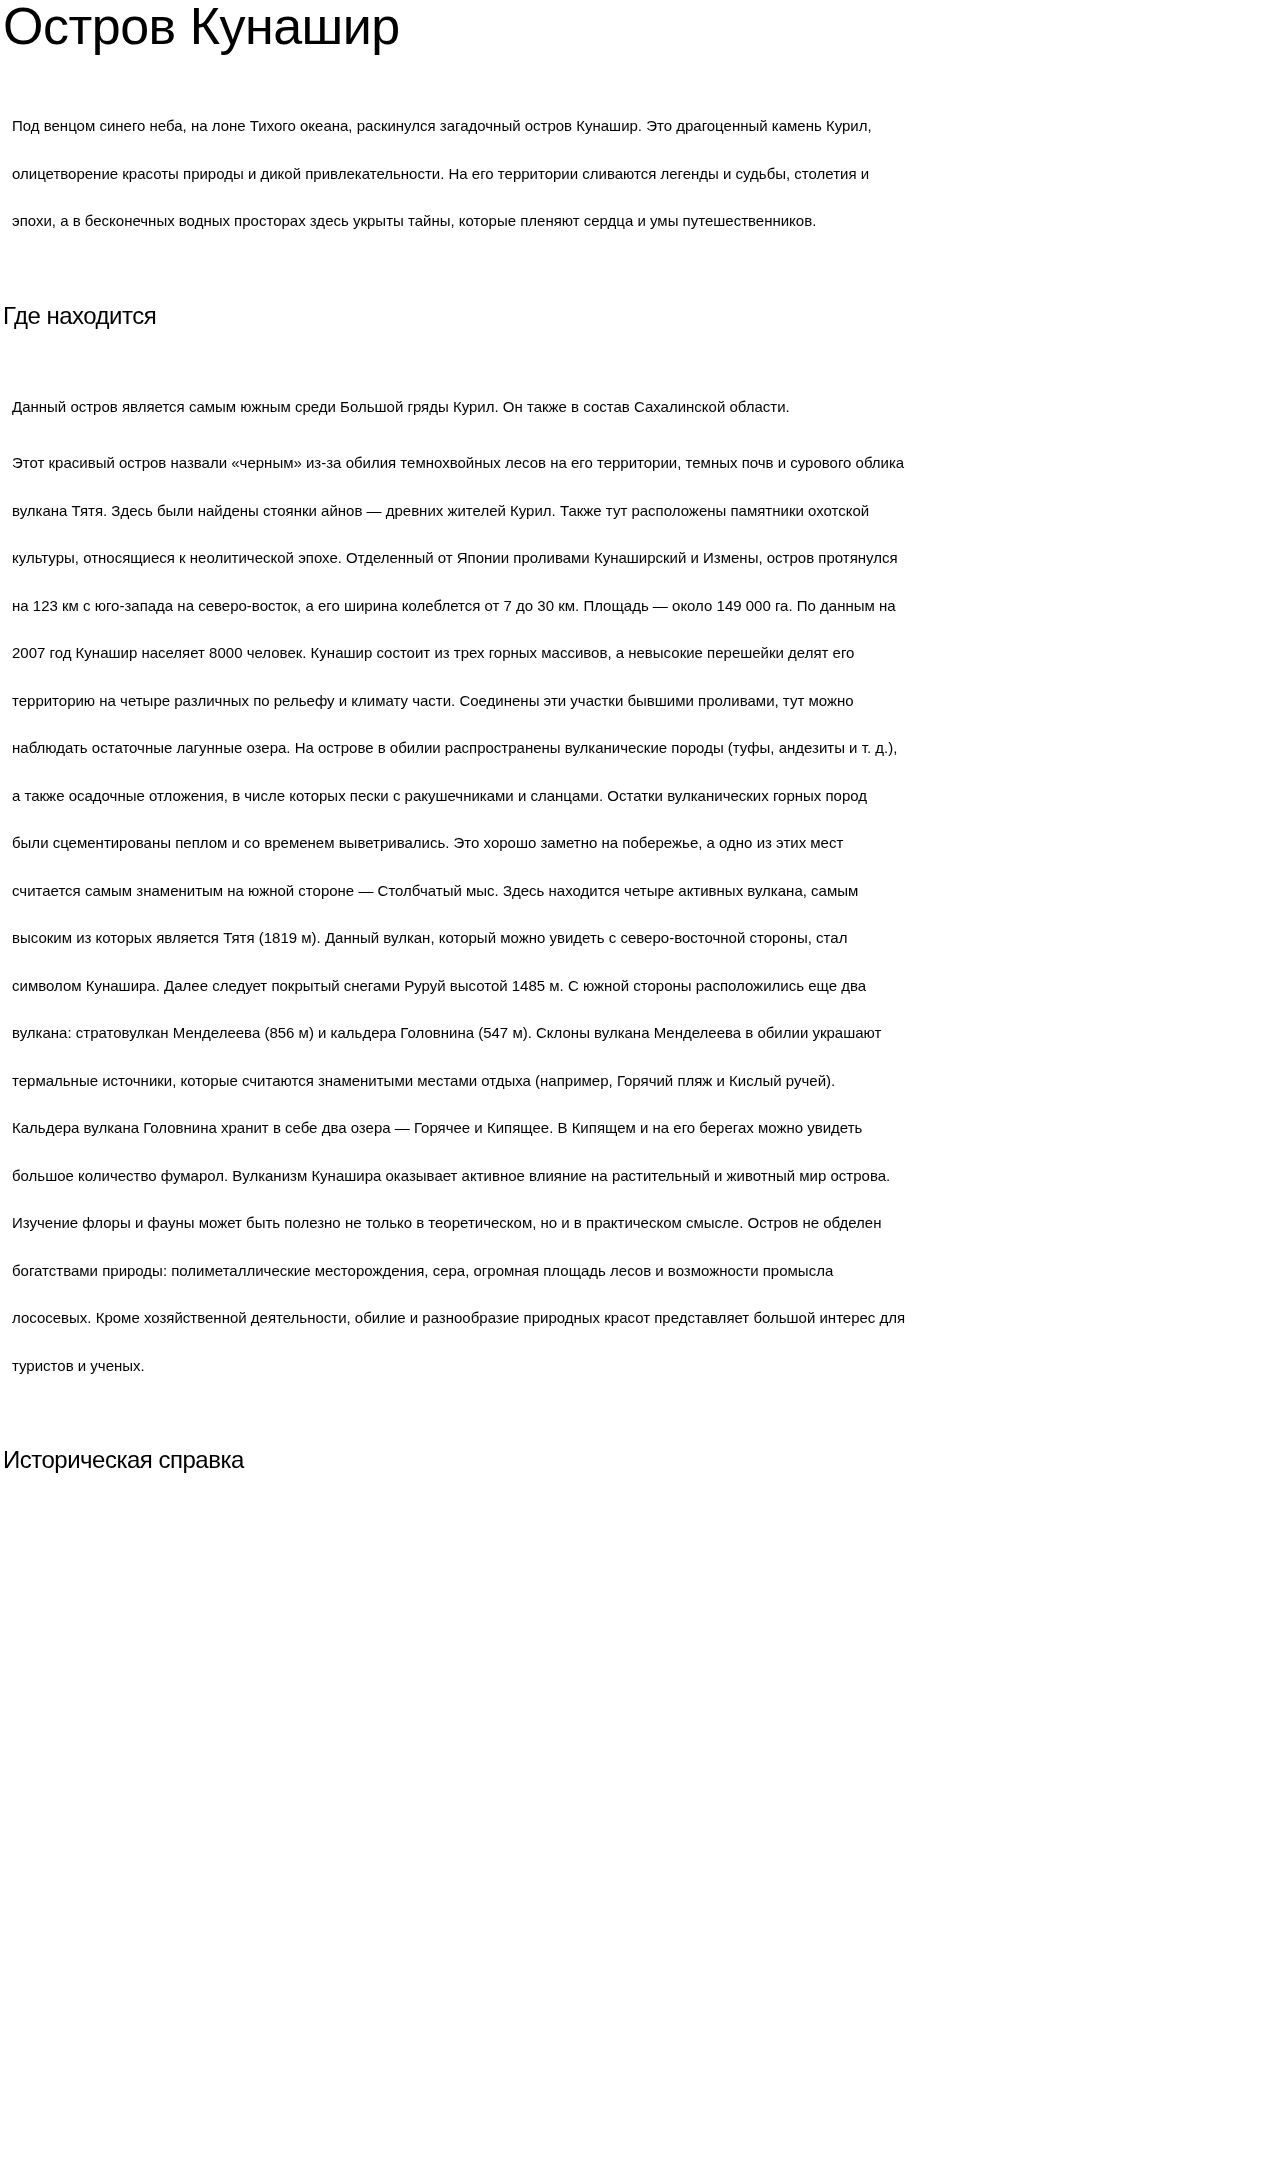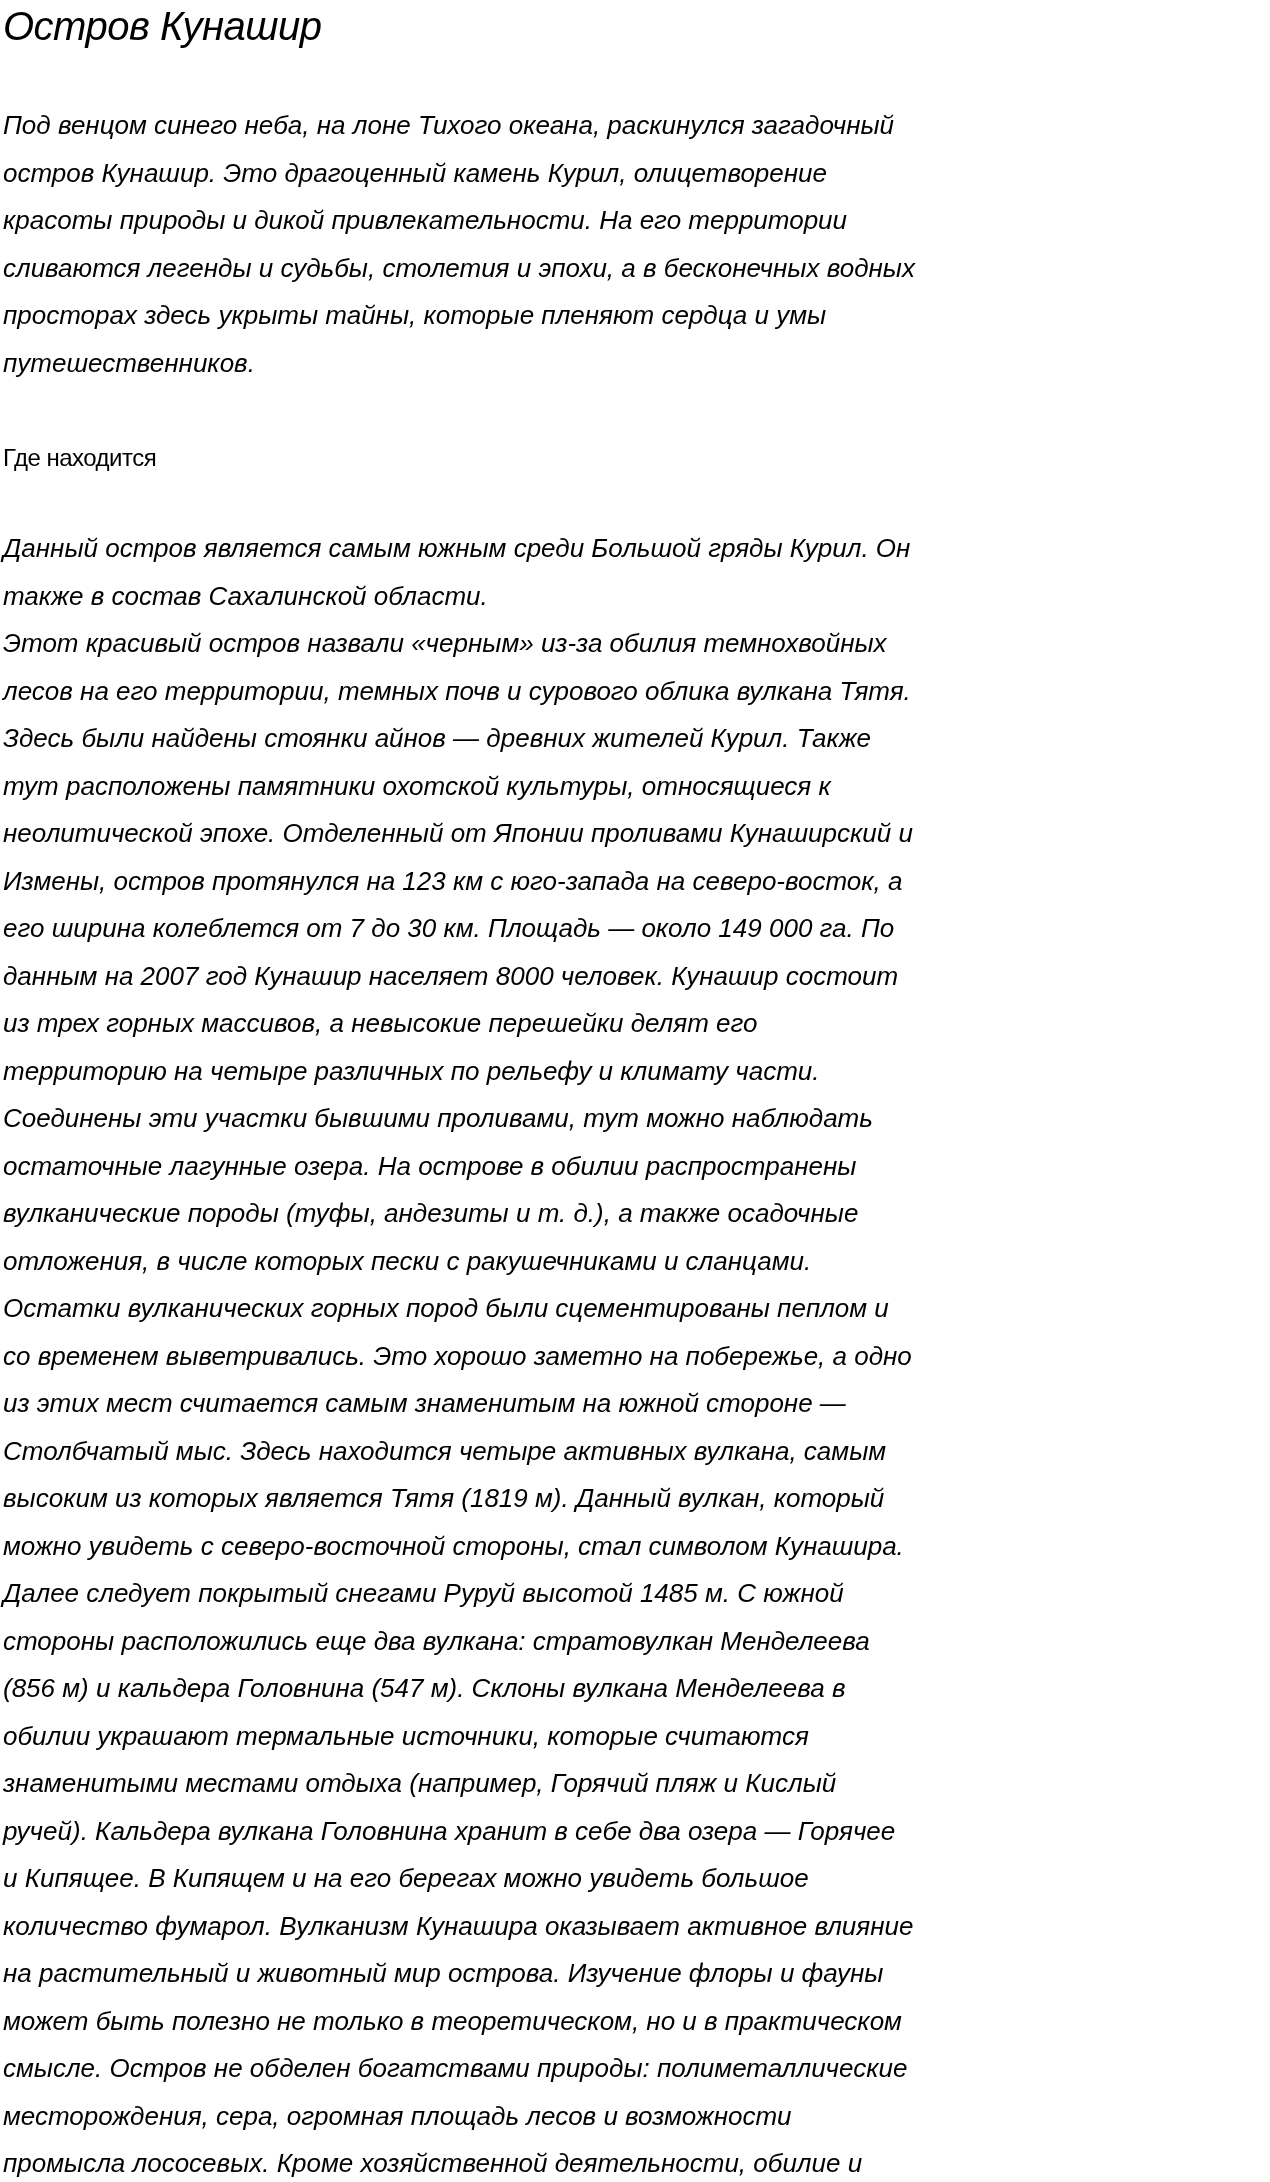--- a/index.html
+++ b/index.html
@@ -13,40 +13,38 @@
     color: #000000;
     font-family: "Liberation Sans", "DejaVu Sans", sans-serif;
     overflow: hidden;
   }
   .page {
     box-sizing: border-box;
     width: 915px;
     padding: 2px 0 0 3px;
   }
   h1.title {
-    font-size: 40px;
+    font-size: 52px;
     font-weight: 400;
     line-height: 48px;
     letter-spacing: -0.5px;
     margin: 0 0 52px 0;
-    font-style: italic;
   }
   h2.section-heading {
     font-size: 24px;
     font-weight: 400;
     line-height: 45px;
     letter-spacing: -0.5px;
     margin: 48px 0 45px 0;
   }
   p.body-text {
-    font-size: 26px;
+    font-size: 15px;
     font-weight: 400;
     line-height: 47.5px;
-    margin: 0;
-    font-style: italic;
+    margin: 9px;
   }
 </style>
 </head>
 <body>
 
 <main class="page">
   <h1 class="title">Остров Кунашир</h1>
 
   <p class="body-text">Под венцом синего неба, на лоне Тихого океана, раскинулся загадочный остров Кунашир. Это драгоценный камень Курил, олицетворение красоты природы и дикой привлекательности. На его территории сливаются легенды и судьбы, столетия и эпохи, а в бесконечных водных просторах здесь укрыты тайны, которые пленяют сердца и умы путешественников.</p>
 

